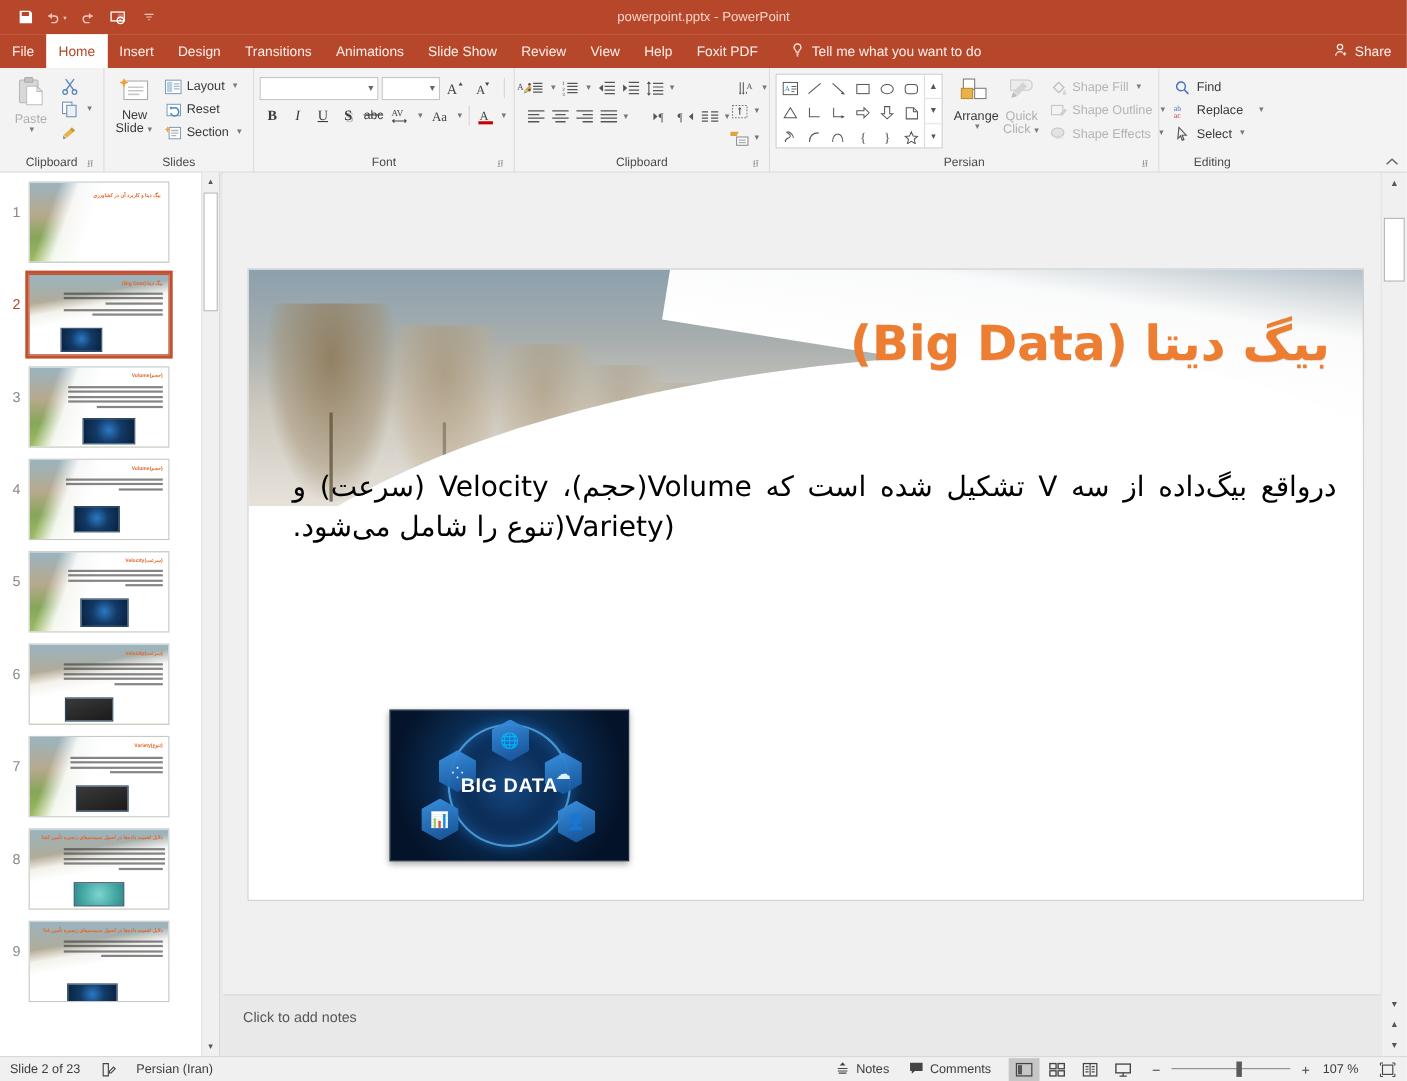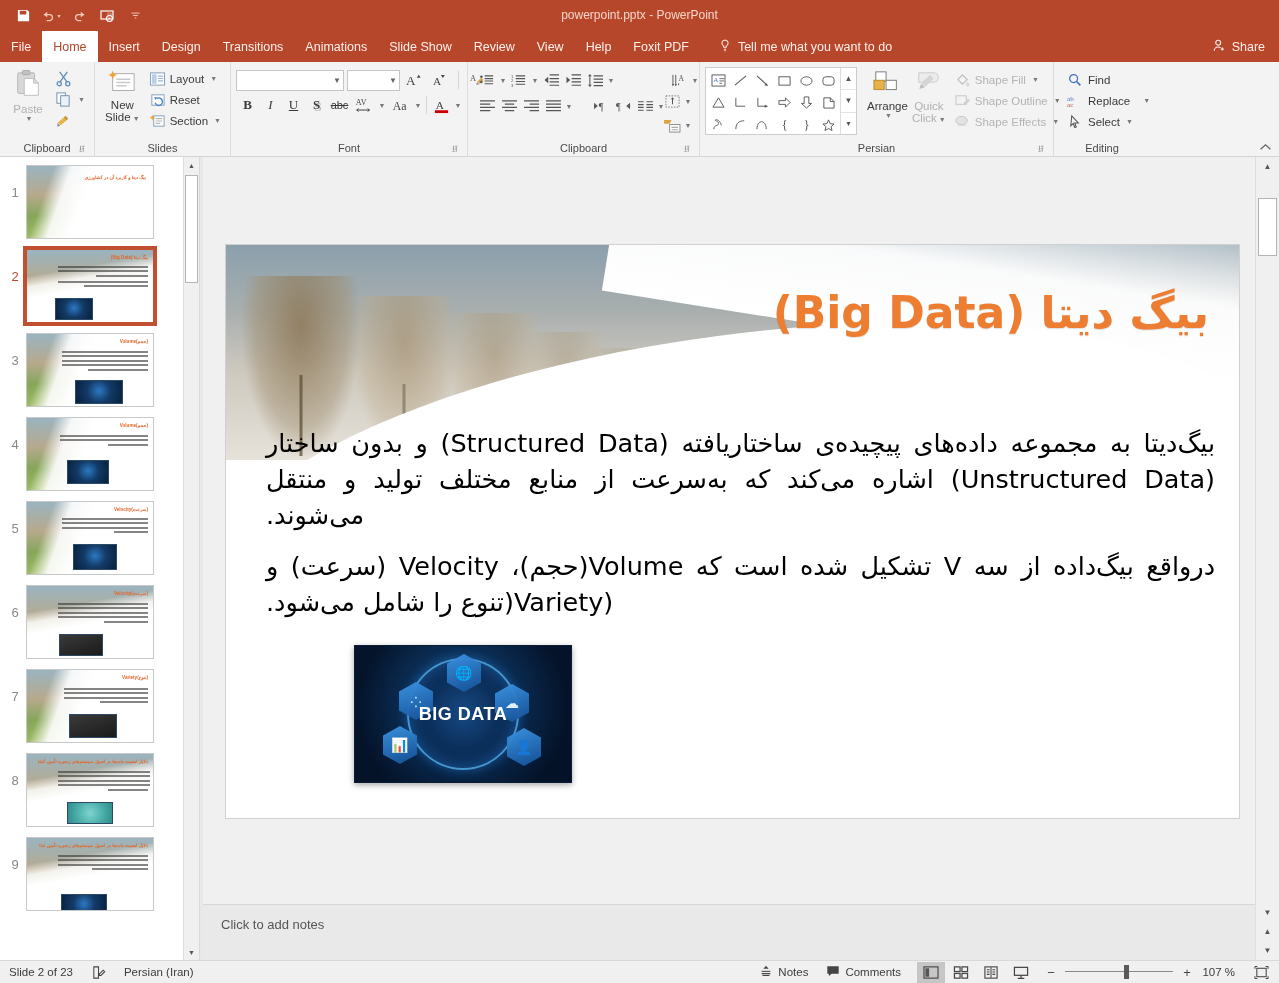--- a/index.html
+++ b/index.html
@@ -1024,21 +1024,20 @@
             <div class="tree t3"></div>
             <div class="tree t4"></div>
             <div class="tree t5"></div>
             <div class="slide-curve"></div>
             <div class="slide-curve2"></div>
           </div>
 
           <div class="slide-title">بیگ دیتا (Big Data)</div>
 
           <div class="slide-body">
-            <p>بیگ‌دیتا به مجموعه داده‌های پیچیده‌ی ساختاریافته (Structured Data) و بدون ساختار (Unstructured Data) اشاره می‌کند که به‌سرعت از منابع مختلف تولید و منتقل می‌شوند.</p>
             <p class="p2">درواقع بیگ‌داده از سه V تشکیل شده است که Volume(حجم)، Velocity (سرعت) و (Variety(تنوع را شامل می‌شود.</p>
           </div>
 
           <div class="slide-img">
             <div class="bd-ring"></div>
             <div class="hexi h1">🌐</div>
             <div class="hexi h2">⁘</div>
             <div class="hexi h3">☁</div>
             <div class="hexi h4">📊</div>
             <div class="hexi h5">👤</div>

